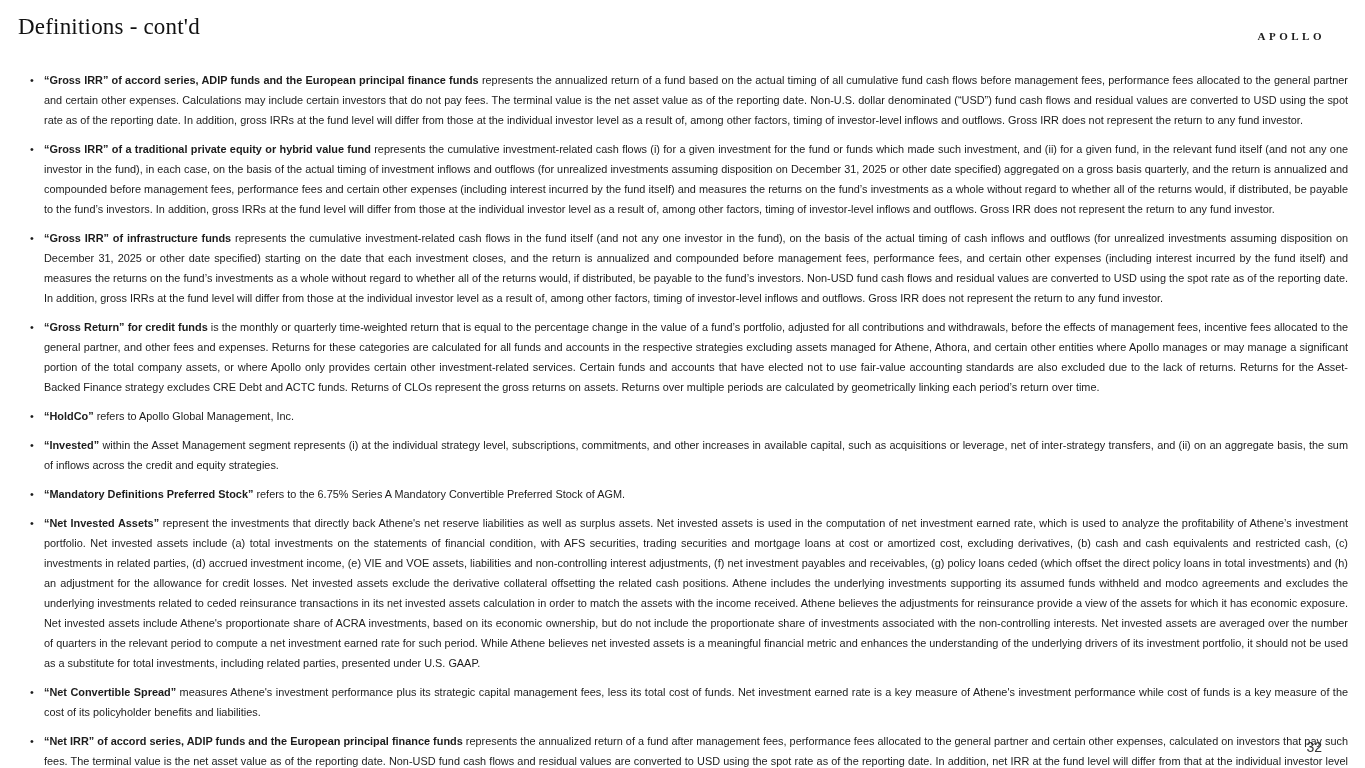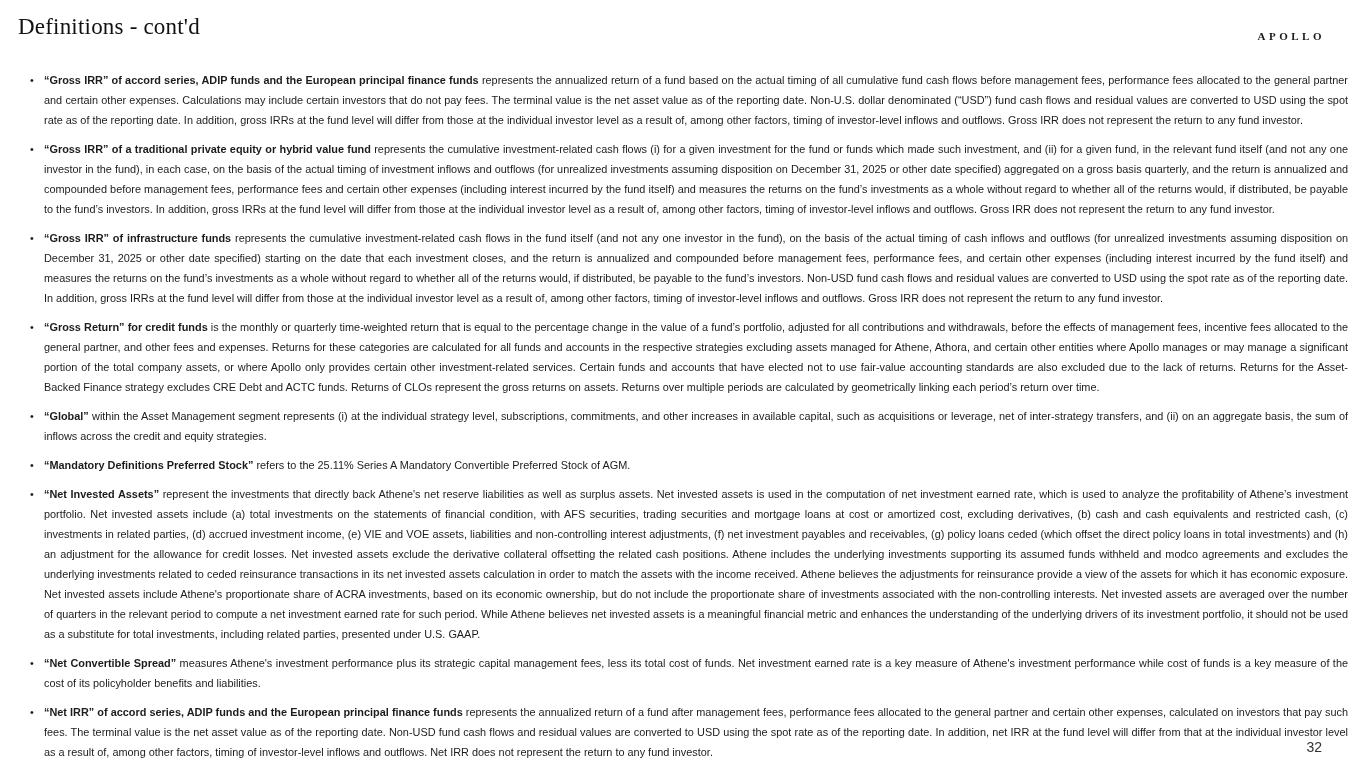--- a/index.html
+++ b/index.html
@@ -82,21 +82,22 @@
   <header class="slide-header">
     <h1 class="slide-title">Definitions - cont'd</h1>
     <div class="logo">APOLLO</div>
   </header>
 
   <ul class="defs">
     <li><span class="term">“Gross IRR” of accord series, ADIP funds and the European principal finance funds</span><span class="def"> represents the annualized return of a fund based on the actual timing of all cumulative fund cash flows before management fees, performance fees allocated to the general partner and certain other expenses. Calculations may include certain investors that do not pay fees. The terminal value is the net asset value as of the reporting date. Non-U.S. dollar denominated (“USD”) fund cash flows and residual values are converted to USD using the spot rate as of the reporting date. In addition, gross IRRs at the fund level will differ from those at the individual investor level as a result of, among other factors, timing of investor-level inflows and outflows. Gross IRR does not represent the return to any fund investor.</span></li>
     <li><span class="term">“Gross IRR” of a traditional private equity or hybrid value fund</span><span class="def"> represents the cumulative investment-related cash flows (i) for a given investment for the fund or funds which made such investment, and (ii) for a given fund, in the relevant fund itself (and not any one investor in the fund), in each case, on the basis of the actual timing of investment inflows and outflows (for unrealized investments assuming disposition on December 31, 2025 or other date specified) aggregated on a gross basis quarterly, and the return is annualized and compounded before management fees, performance fees and certain other expenses (including interest incurred by the fund itself) and measures the returns on the fund’s investments as a whole without regard to whether all of the returns would, if distributed, be payable to the fund’s investors. In addition, gross IRRs at the fund level will differ from those at the individual investor level as a result of, among other factors, timing of investor-level inflows and outflows. Gross IRR does not represent the return to any fund investor.</span></li>
     <li><span class="term">“Gross IRR” of infrastructure funds</span><span class="def"> represents the cumulative investment-related cash flows in the fund itself (and not any one investor in the fund), on the basis of the actual timing of cash inflows and outflows (for unrealized investments assuming disposition on December 31, 2025 or other date specified) starting on the date that each investment closes, and the return is annualized and compounded before management fees, performance fees, and certain other expenses (including interest incurred by the fund itself) and measures the returns on the fund’s investments as a whole without regard to whether all of the returns would, if distributed, be payable to the fund’s investors. Non-USD fund cash flows and residual values are converted to USD using the spot rate as of the reporting date. In addition, gross IRRs at the fund level will differ from those at the individual investor level as a result of, among other factors, timing of investor-level inflows and outflows. Gross IRR does not represent the return to any fund investor.</span></li>
     <li><span class="term">“Gross Return” for credit funds</span><span class="def"> is the monthly or quarterly time-weighted return that is equal to the percentage change in the value of a fund’s portfolio, adjusted for all contributions and withdrawals, before the effects of management fees, incentive fees allocated to the general partner, and other fees and expenses. Returns for these categories are calculated for all funds and accounts in the respective strategies excluding assets managed for Athene, Athora, and certain other entities where Apollo manages or may manage a significant portion of the total company assets, or where Apollo only provides certain other investment-related services. Certain funds and accounts that have elected not to use fair-value accounting standards are also excluded due to the lack of returns. Returns for the Asset-Backed Finance strategy excludes CRE Debt and ACTC funds. Returns of CLOs represent the gross returns on assets. Returns over multiple periods are calculated by geometrically linking each period’s return over time.</span></li>
-    <li><span class="term">“Global”</span><span class="def"> within the Asset Management segment represents (i) at the individual strategy level, subscriptions, commitments, and other increases in available capital, such as acquisitions or leverage, net of inter-strategy transfers, and (ii) on an aggregate basis, the sum of inflows across the credit and equity strategies.</span></li>
-    <li><span class="term">“Mandatory Definitions Preferred Stock”</span><span class="def"> refers to the 25.11% Series A Mandatory Convertible Preferred Stock of AGM.</span></li>
+    <li><span class="term">“HoldCo”</span><span class="def"> refers to Apollo Global Management, Inc.</span></li>
+    <li><span class="term">“Invested”</span><span class="def"> within the Asset Management segment represents (i) at the individual strategy level, subscriptions, commitments, and other increases in available capital, such as acquisitions or leverage, net of inter-strategy transfers, and (ii) on an aggregate basis, the sum of inflows across the credit and equity strategies.</span></li>
+    <li><span class="term">“Mandatory Definitions Preferred Stock”</span><span class="def"> refers to the 6.75% Series A Mandatory Convertible Preferred Stock of AGM.</span></li>
     <li><span class="term">“Net Invested Assets”</span><span class="def"> represent the investments that directly back Athene's net reserve liabilities as well as surplus assets. Net invested assets is used in the computation of net investment earned rate, which is used to analyze the profitability of Athene’s investment portfolio. Net invested assets include (a) total investments on the statements of financial condition, with AFS securities, trading securities and mortgage loans at cost or amortized cost, excluding derivatives, (b) cash and cash equivalents and restricted cash, (c) investments in related parties, (d) accrued investment income, (e) VIE and VOE assets, liabilities and non-controlling interest adjustments, (f) net investment payables and receivables, (g) policy loans ceded (which offset the direct policy loans in total investments) and (h) an adjustment for the allowance for credit losses. Net invested assets exclude the derivative collateral offsetting the related cash positions. Athene includes the underlying investments supporting its assumed funds withheld and modco agreements and excludes the underlying investments related to ceded reinsurance transactions in its net invested assets calculation in order to match the assets with the income received. Athene believes the adjustments for reinsurance provide a view of the assets for which it has economic exposure. Net invested assets include Athene's proportionate share of ACRA investments, based on its economic ownership, but do not include the proportionate share of investments associated with the non-controlling interests. Net invested assets are averaged over the number of quarters in the relevant period to compute a net investment earned rate for such period. While Athene believes net invested assets is a meaningful financial metric and enhances the understanding of the underlying drivers of its investment portfolio, it should not be used as a substitute for total investments, including related parties, presented under U.S. GAAP.</span></li>
     <li><span class="term">“Net Convertible Spread”</span><span class="def"> measures Athene's investment performance plus its strategic capital management fees, less its total cost of funds. Net investment earned rate is a key measure of Athene's investment performance while cost of funds is a key measure of the cost of its policyholder benefits and liabilities.</span></li>
     <li><span class="term">“Net IRR” of accord series, ADIP funds and the European principal finance funds</span><span class="def"> represents the annualized return of a fund after management fees, performance fees allocated to the general partner and certain other expenses, calculated on investors that pay such fees. The terminal value is the net asset value as of the reporting date. Non-USD fund cash flows and residual values are converted to USD using the spot rate as of the reporting date. In addition, net IRR at the fund level will differ from that at the individual investor level as a result of, among other factors, timing of investor-level inflows and outflows. Net IRR does not represent the return to any fund investor.</span></li>
   </ul>
 
   <div class="pagenum">32</div>
 </div>
 
 </body></html>

